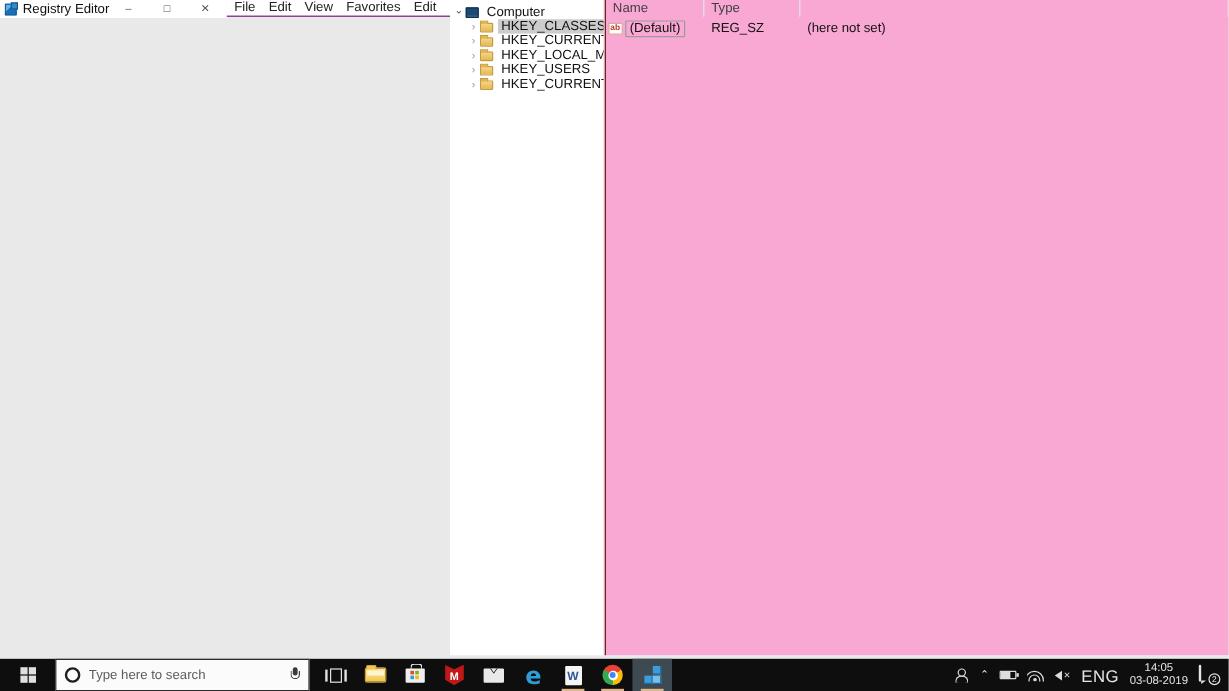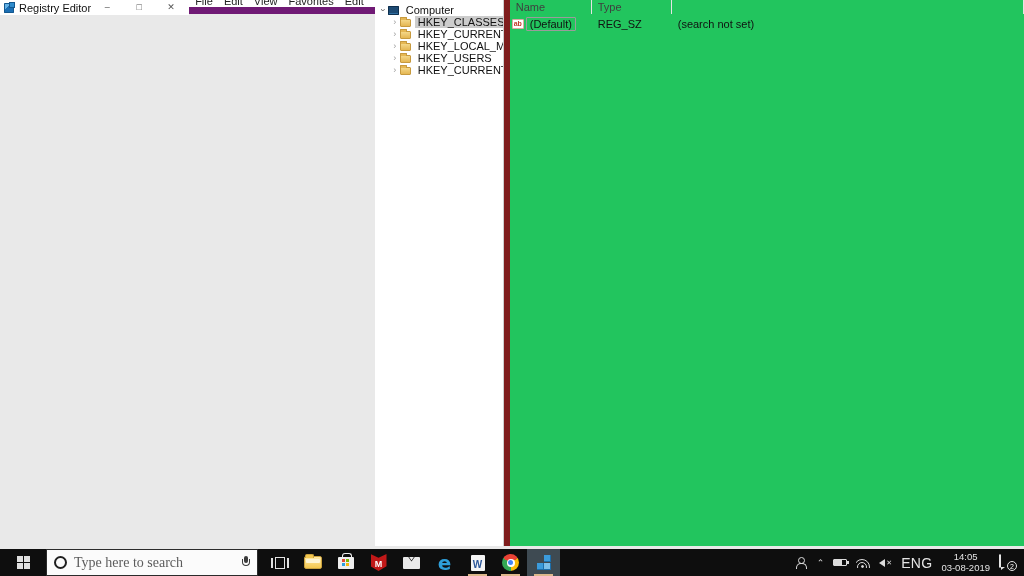--- a/index.html
+++ b/index.html
@@ -9,27 +9,27 @@
 
   
   .window { position:absolute; top:0; left:0; width:1024px; height:549px; background:#e9e9e9; display:flex; flex-direction:row; }
   .titlebar { height:15px; background:#fff; display:flex; align-items:center; padding-left:4px; flex:none; }
   .app-icon { width:10px; height:10px; margin-right:5px; background:linear-gradient(135deg,#63b1e5 0 40%,#1b6fb4 40% 100%); box-shadow:inset 0 0 0 1px #14588f; border-radius:1px; position:relative; }
   .app-icon::after { content:""; position:absolute; right:-1px; top:-1px; width:4px; height:4px; background:#2f8ccd; border:1px solid #14588f; }
   .title-text { font-size:11px; color:#111; }
   .win-controls { margin-left:auto; display:flex; height:100%; align-items:center; }
   .wc { width:32px; text-align:center; color:#555; font-size:9px; line-height:15px; }
   .wc.close { margin-right:2px; }
-  .menubar { height:14px; background:#fff; display:flex; align-items:flex-end; padding-left:6px; border-bottom:7px solid #701a75; flex:none; }
+  .menubar { height:14px; background:#fff; display:flex; align-items:flex-start; padding-left:6px; border-bottom:1px solid #701a75; flex:none; }
   .menu-item { margin-right:11px; color:#222; font-size:11px; }
   .addr-strip { height:12px; background:#fff; border-bottom:1px solid #b3b3b3; flex:none; }
 
   .content { flex:1; display:flex; background:#fff; border-bottom:3px solid #e9e9e9; min-height:0; }
   .tree-panel { width:129px; flex:none; border-right:1px solid #cfcfcf; background:#fff; padding-top:4px; overflow:hidden; }
-  .list-panel { flex:1; background:#22c55e; border-left:6px solid #7f1d1d; overflow:hidden; }
+  .list-panel { flex:1; background:#f9a8d4; border-left:1px solid #7f1d1d; overflow:hidden; }
 
   
   .trow { display:flex; align-items:center; height:12px; white-space:nowrap; }
   .trow.root { padding-left:3px; }
   .trow.child { padding-left:15px; }
   .chev { width:10px; flex:none; font-size:9px; color:#9a9a9a; text-align:center; line-height:10px; }
   .chev.expanded { color:#3c3c3c; transform:rotate(90deg); }
   .computer-icon { width:11px; height:9px; margin-right:4px; flex:none; background:#1d4a73; border-radius:1px; box-shadow:inset 0 0 0 1px #0e2f4e, inset 0 -2px 0 #2f6da0; }
   .folder-icon { width:11px; height:8px; margin:1px 4px 0 0; flex:none; background:linear-gradient(#f4d788,#e5b753); border:1px solid #c79a3e; border-radius:1px; position:relative; }
   .folder-icon::before { content:""; position:absolute; top:-3px; left:-1px; width:5px; height:2px; background:#e5b753; border:1px solid #c79a3e; border-bottom:none; border-radius:1px 1px 0 0; }
@@ -49,21 +49,21 @@
   .ab-icon { width:12px; height:10px; margin-right:2px; flex:none; border:1px solid #dca9a2; background:#fff; color:#c13a2a; font-size:7px; font-weight:bold; line-height:8px; text-align:center; border-radius:1px; }
   .default-label { border:1px solid #9b9b9b; border-radius:1px; padding:0 3px; font-size:11px; }
 
   
   .taskbar { position:absolute; left:0; bottom:0; width:1024px; height:27px; background:#0e0e0e; display:flex; align-items:stretch; }
   .start-btn { width:46px; display:flex; align-items:center; justify-content:center; flex:none; }
   .win-logo { width:13px; height:13px; display:grid; grid-template-columns:6px 6px; grid-template-rows:6px 6px; gap:1px; }
   .win-logo i { background:#dfdfdf; }
   .search-box { width:212px; background:#fbfbfb; display:flex; align-items:center; padding:0 7px; flex:none; border:1px solid #2b2b2b; }
   .cortana-ring { width:13px; height:13px; border:2px solid #1f1f1f; border-radius:50%; flex:none; margin-right:7px; }
-  .search-input { flex:1; border:none; outline:none; background:transparent; font-family:Liberation Serif, serif; font-size:14px; color:#444; min-width:0; }
+  .search-input { flex:1; border:none; outline:none; background:transparent; font-family:Liberation Sans, sans-serif; font-size:11px; color:#444; min-width:0; }
   .search-input::placeholder { color:#5c5c5c; opacity:1; }
   .mic { width:8px; height:13px; position:relative; flex:none; }
   .mic::before { content:""; position:absolute; left:2px; top:0; width:4px; height:7px; background:#3a3a3a; border-radius:2px; }
   .mic::after { content:""; position:absolute; left:0; top:3px; width:6px; height:6px; border:1px solid #3a3a3a; border-top:none; border-radius:0 0 5px 5px; }
   .task-icons { display:flex; margin-left:5px; }
   .tb-app { width:33px; display:flex; align-items:center; justify-content:center; position:relative; }
   .tb-app.active { background:#3e4a52; }
   .open-line { position:absolute; left:7px; right:7px; bottom:0; height:2px; background:#ddb88c; }
 
   .tv-icon { display:flex; align-items:center; gap:2px; }
@@ -181,21 +181,21 @@
           <div class="lh w-name">Name</div>
           <div class="lh w-type">Type</div>
           <div class="lh w-rest"></div>
         </div>
         <div class="lrow">
           <div class="lcell w-name name-cell">
             <span class="ab-icon">ab</span>
             <span class="default-label">(Default)</span>
           </div>
           <div class="lcell w-type">REG_SZ</div>
-          <div class="lcell w-data">(search not set)</div>
+          <div class="lcell w-data">(here not set)</div>
         </div>
       </div>
 
     </div>
   </div>
 
   <div class="taskbar">
     <div class="start-btn">
       <span class="win-logo">
           <i></i>

